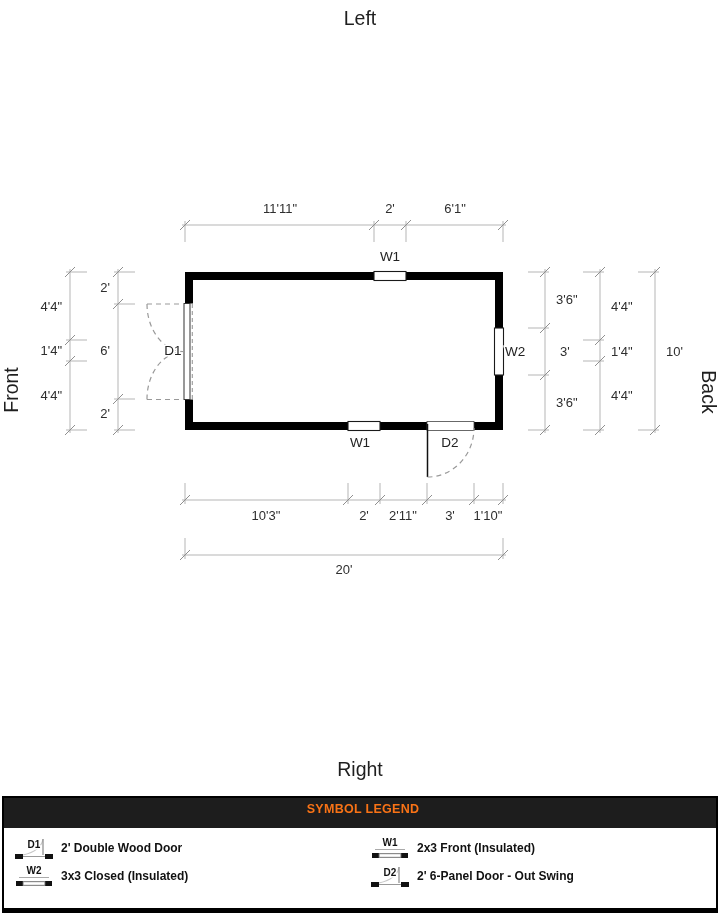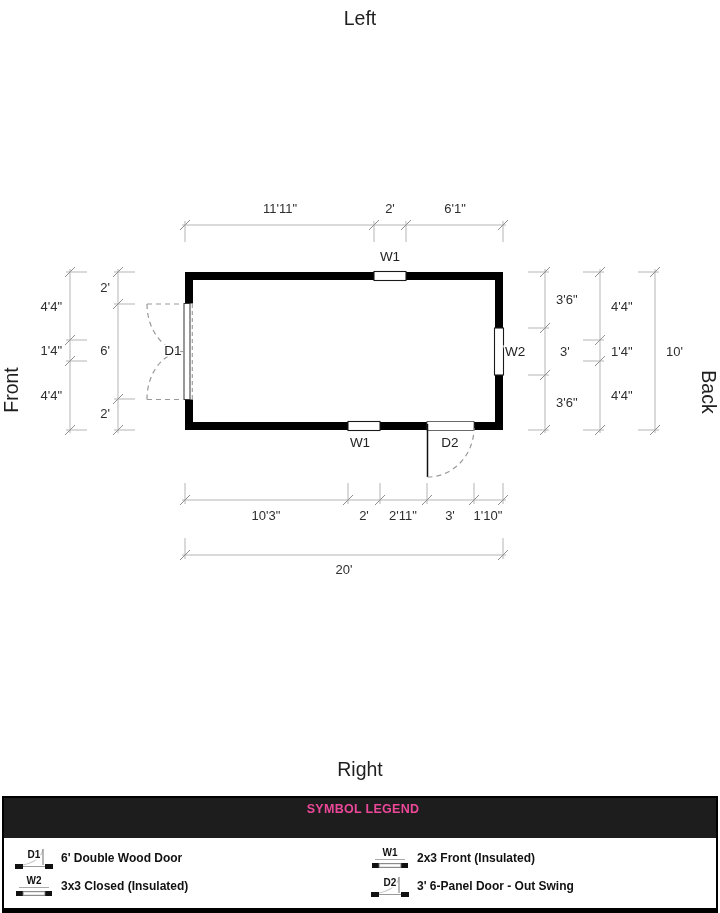--- a/index.html
+++ b/index.html
@@ -5,21 +5,21 @@
   html,body{margin:0;padding:0;background:#fff;}
   body{width:720px;height:913px;position:relative;font-family:"Liberation Sans",sans-serif;}
   .stage{position:absolute;left:0;top:0;width:720px;height:913px;overflow:hidden;text-align:center;}
   svg text{font-family:"Liberation Sans",sans-serif;}
   .dimtxt{font-size:13px;fill:#2e2e2e;}
   .opentxt{font-size:13.5px;fill:#222;paint-order:stroke;stroke:#ffffff;stroke-width:3px;}
   .sidetxt{font-size:19.5px;fill:#1f1f1f;}
   
   .legend{position:absolute;left:2px;right:2px;top:796px;bottom:0;
           border:2px solid #000;border-bottom-width:5px;background:#fff;box-sizing:border-box;}
-  .legend-header{height:40px;line-height:22px;background:#1d1d1d;color:#ec4899;
+  .legend-header{height:30px;line-height:22px;background:#1d1d1d;color:#f97316;
           font-size:12.5px;font-weight:bold;padding-left:6px;letter-spacing:.3px;}
   .legend-body{position:relative;padding-top:6px;display:flex;}
   .legend-col{width:50%;}
   .legend-item{display:flex;align-items:center;height:28px;padding-left:11px;}
   .legend-item .sym{width:38px;height:26px;margin-right:8px;flex:0 0 38px;}
   .legend-item .desc{font-size:12px;font-weight:bold;color:#111;}
   .symtxt{font-size:10px;font-weight:bold;fill:#111;paint-order:stroke;stroke:#fff;stroke-width:3px;}
 </style>
 </head>
 <body>
@@ -187,21 +187,21 @@
     <div class="legend-col">
       <div class="legend-item">
         <svg class="sym" viewBox="0 0 38 26">
           <rect x="0" y="19" width="8" height="5" fill="#111"></rect>
           <rect x="30" y="19" width="8" height="5" fill="#111"></rect>
           <line x1="8" y1="21.5" x2="30" y2="21.5" stroke="#999" stroke-width="1"></line>
           <path d="M8,20 Q26,16 28,4" fill="none" stroke="#c6c6c6" stroke-width="1.2"></path>
           <line x1="28" y1="4" x2="28" y2="20" stroke="#8a8a8a" stroke-width="1.2"></line>
           <text class="symtxt" x="19" y="13" text-anchor="middle">D1</text>
         </svg>
-        <span class="desc">6' Double Wood Door</span>
+        <span class="desc">2' Double Wood Door</span>
       </div>
       <div class="legend-item">
         <svg class="sym" viewBox="0 0 38 26">
           <line x1="4" y1="14.5" x2="34" y2="14.5" stroke="#aaa" stroke-width="1"></line>
           <rect x="1" y="18" width="7" height="5" fill="#111"></rect>
           <rect x="30" y="18" width="7" height="5" fill="#111"></rect>
           <rect x="8" y="18.7" width="22" height="3.6" fill="#fff" stroke="#666" stroke-width="0.9"></rect>
           <text class="symtxt" x="19" y="11" text-anchor="middle">W2</text>
         </svg>
         <span class="desc">3x3 Closed (Insulated)</span>
@@ -220,19 +220,19 @@
       </div>
       <div class="legend-item">
         <svg class="sym" viewBox="0 0 38 26">
           <rect x="0" y="19" width="8" height="5" fill="#111"></rect>
           <rect x="30" y="19" width="8" height="5" fill="#111"></rect>
           <line x1="8" y1="21.5" x2="30" y2="21.5" stroke="#999" stroke-width="1"></line>
           <path d="M8,20 Q26,16 28,4" fill="none" stroke="#c6c6c6" stroke-width="1.2"></path>
           <line x1="28" y1="4" x2="28" y2="20" stroke="#8a8a8a" stroke-width="1.2"></line>
           <text class="symtxt" x="19" y="13" text-anchor="middle">D2</text>
         </svg>
-        <span class="desc">3' 6-Panel Door - Out Swing</span>
+        <span class="desc">2' 6-Panel Door - Out Swing</span>
       </div>
     </div>
   </div>
 </div>
 
 </div>
 
 </body></html>

